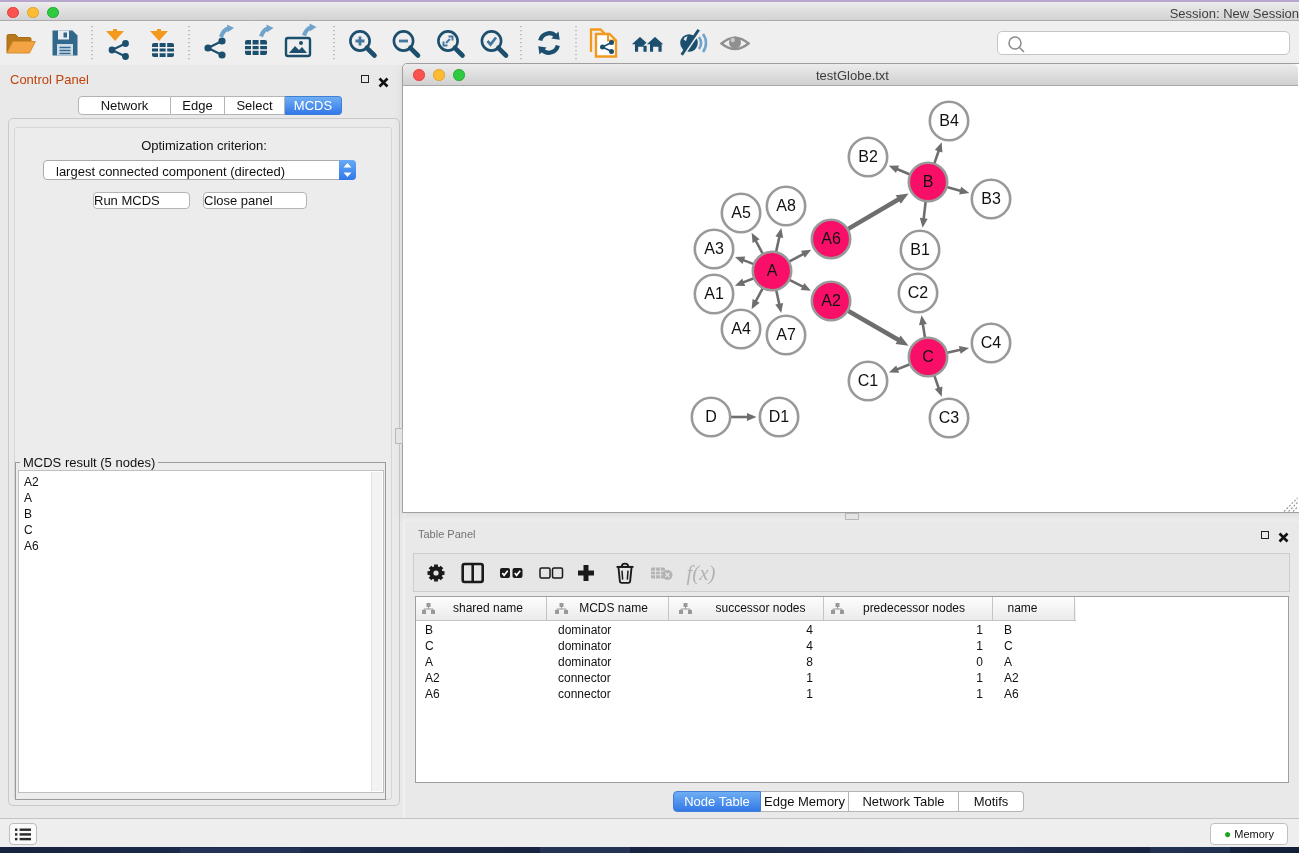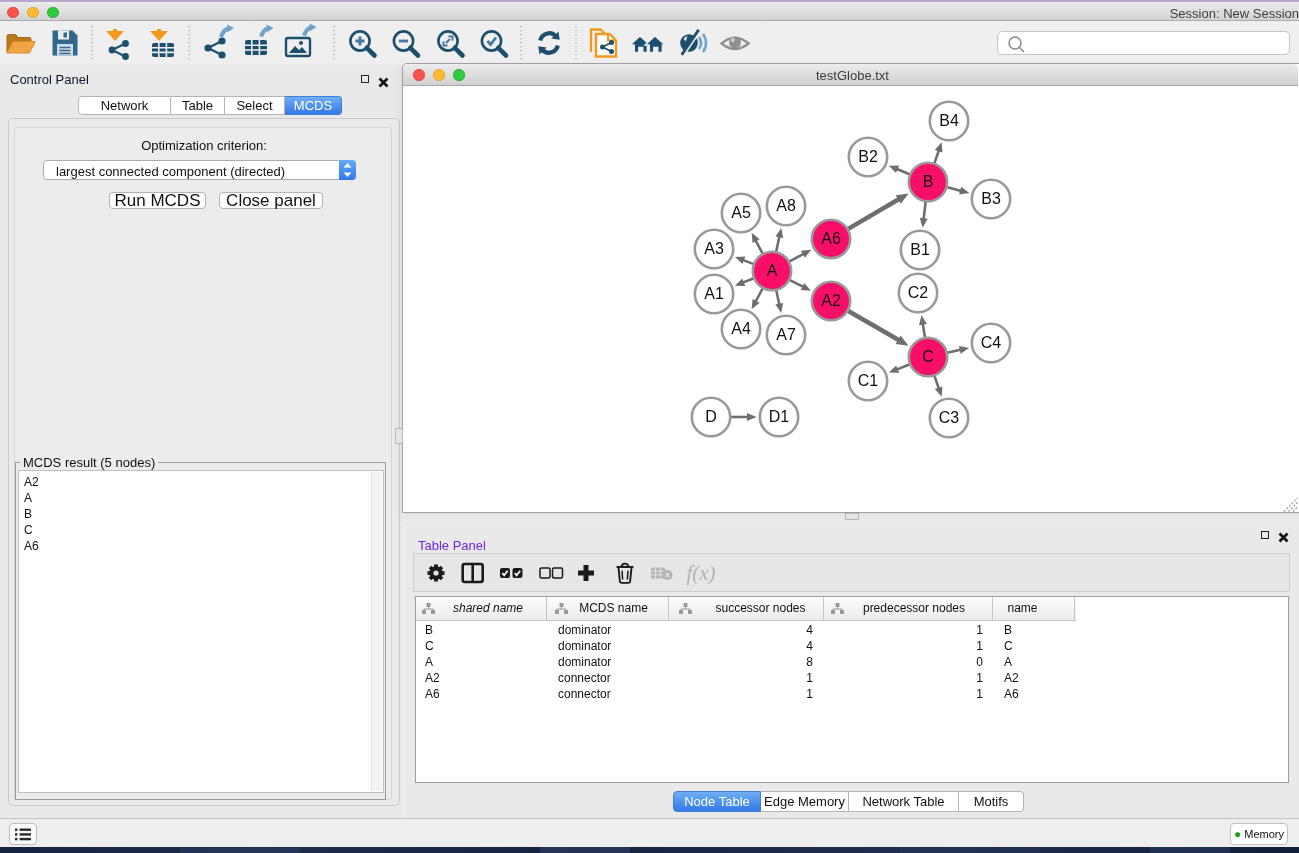--- a/index.html
+++ b/index.html
@@ -10,58 +10,58 @@
 #deskTop { left:0; top:0; width:1299px; height:2px; background:#b9a6cc; }
 
 #titlebar { left:0; top:2px; width:1299px; height:19px; background:linear-gradient(#ececec,#d2d2d2); border-bottom:1px solid #ababab; }
 .tl { position:absolute; top:6px; width:11.5px; height:11.5px; border-radius:50%; }
 #titleText { width:100%; text-align:right; top:4px; font-size:13px; color:#3f3f3f; }
 
 #toolbar { left:0; top:22px; width:1299px; height:43px; background:#efefef; }
 #search { left:997px; top:9px; width:293px; height:24px; background:#fff; border:1px solid #c6c6c6; border-radius:5px; }
 
 #cpanel { left:0; top:65px; width:403px; height:753px; background:#e9e9e9; }
-#cpTitle { left:10px; top:7px; font-size:13px; color:#0f172a; }
+#cpTitle { left:10px; top:7px; font-size:13px; color:#c2410c; }
 .wbtn-sq { position:absolute; width:8px; height:8px; border:1.5px solid #222; }
 .tabrow { position:absolute; display:flex; }
 .tab { height:19px; line-height:18px; font-size:13px; background:#fff; border:1px solid #b4b4b4; border-left:none; color:#111; text-align:center; }
 .tab.first { border-left:1px solid #b4b4b4; border-radius:4px 0 0 4px; }
 .tab.last { border-radius:0 4px 4px 0; }
 .tab.sel { background:linear-gradient(#6faef3,#3378e8); color:#fff; border-color:#3f7fd6; }
 #cpInset { left:8px; top:53px; width:392px; height:688px; background:#eaeaea; border:1px solid #c9c9c9; border-radius:5px; }
 #optLabel { width:100%; text-align:center; top:19px; font-size:13px; color:#111; }
 #dropdown { left:34px; top:41px; width:313px; height:20px; background:#fff; border:1px solid #ababab; border-radius:4px; }
 #dropdown span { position:absolute; left:12px; top:2.5px; font-size:13px; color:#111; }
 #spinner { right:-1px; top:-1px; width:17px; height:20px; border-radius:0 4px 4px 0; background:linear-gradient(#68aaf5,#2f78ea); }
 #btnRun { left:84px; top:73px; width:97px; height:17px; }
 #btnClose { left:194px; top:73px; width:104px; height:17px; }
-.macbtn { position:absolute; background:#fff; border:1px solid #b4b4b4; border-radius:4px; font-size:17px; text-align:center; line-height:15px; color:#111;margin-left:16px; }
+.macbtn { position:absolute; background:#fff; border:1px solid #b4b4b4; border-radius:4px; font-size:13px; line-height:15px; color:#111; }
 #fieldset { left:6px; top:343px; width:371px; height:338px; border:1px solid #9a9a9a; }
 #fsLegend { left:4px; top:-8px; background:#ececec; padding:0 3px; font-size:13px; color:#111; z-index:5; }
 #mcdsList { left:2px; top:7px; width:366px; height:323px; background:#fff; border:1px solid #c0c0c0; }
 .li { position:absolute; left:5px; font-size:12px; color:#111; }
 #mcdsSB { right:1px; top:1px; width:11px; height:319px; background:#f3f3f3; border-left:1px solid #e2e2e2; }
 
 #netwin { left:402px; top:63px; width:1046px; height:450px; background:#fff; border:1px solid #9f9f9f; border-radius:5px 5px 0 0; box-shadow:0 4px 10px rgba(0,0,0,0.08); }
 #netTB { left:0; top:0; width:895px; height:22px; background:linear-gradient(#ececec,#d0d0d0); border-bottom:1px solid #a8a8a8; border-radius:5px 5px 0 0; }
 #netTitle { width:100%; text-align:center; top:4px; font-size:13px; color:#3c3c3c; text-indent:4px; }
 
 #tpanel { left:405px; top:522px; width:894px; height:296px; background:#e9e9e9; }
-#tpTitle { left:13px; top:16px; font-size:13px; color:#6d28d9; }
+#tpTitle { left:13px; top:6px; font-size:11px; color:#737373; }
 #tpToolbar { left:8px; top:31px; width:877px; height:39px; background:#e6e6e6; border:1px solid #cccccc; }
 #tbl { left:10px; top:74px; width:874px; height:187px; background:#fff; border:1px solid #9f9f9f; }
 #thead { left:0; top:0; width:660px; height:24px; background:linear-gradient(#fdfdfd,#ebebeb); border-bottom:1px solid #c4c4c4; }
 .th { position:absolute; top:0; height:24px; border-right:1px solid #c4c4c4; font-size:12px; color:#111; text-align:center; line-height:23px; }
 .td { position:absolute; font-size:12px; color:#111; white-space:pre; }
 .btabs { position:absolute; display:flex; }
 .btab { height:21px; line-height:20px; font-size:13px; background:#fff; border:1px solid #b4b4b4; border-left:none; color:#111; }
 
 #statusbar { left:0; top:818px; width:1299px; height:29px; background:#eeeeee; border-top:1px solid #c4c4c4; }
 #listBtn { left:9px; top:4px; width:28px; height:22px; background:#fafafa; border:1px solid #bdbdbd; border-radius:4px; }
-#memBtn { right:11px; top:4px; width:58px; height:22px; background:#fff; border:1px solid #c0c0c0; border-radius:4px; font-size:11px; line-height:20px; text-align:center; color:#111; }
+#memBtn { right:11px; top:4px; width:78px; height:22px; background:#fff; border:1px solid #c0c0c0; border-radius:4px; font-size:11px; line-height:20px; text-align:center; color:#111; }
 #deskBottom { left:0; top:847px; width:1299px; height:6px; background:linear-gradient(90deg,#16233f,#1d2c4e 20%,#16233f 45%,#202e52 70%,#121f38); }
 </style>
 </head>
 <body>
 <div class="abs" id="deskTop"></div>
 <div class="abs" id="titlebar">
   <div class="tl" style="left:7px; top:4.5px; background:#fb5350; border:0.5px solid #e33e36;"></div>
   <div class="tl" style="left:27px; top:4.5px; background:#fdbc33; border:0.5px solid #e0a126;"></div>
   <div class="tl" style="left:47px; top:4.5px; background:#2ecb41; border:0.5px solid #24a732;"></div>
   <div class="abs" id="titleText">Session: New Session</div>
@@ -195,21 +195,21 @@
     </div>
 </div>
 <div class="abs" id="cpanel">
   <div class="abs" id="cpTitle">Control Panel</div>
   <div class="wbtn-sq" style="left:361px; top:10px;"></div>
   <div class="abs" style="left:378px; top:9px;"><svg width="11" height="11" viewBox="0 0 11 11">
         <path d="M1.5 1.5 L9.5 9.5 M9.5 1.5 L1.5 9.5" stroke="#111" stroke-width="2.6"></path>
       </svg></div>
   <div class="tabrow" style="left:78px; top:31px;">
     <div class="tab first" style="width:93px;">Network</div>
-      <div class="tab" style="width:54px;">Table</div>
+      <div class="tab" style="width:54px;">Edge</div>
       <div class="tab" style="width:60px;">Select</div>
       <div class="tab last sel" style="width:57px;">MCDS</div>
   </div>
   <div class="abs" id="cpInset">
     <div class="abs" style="left:5px; top:8px; width:378px; height:673px; background:#ececec; border:1px solid #d6d6d6; border-radius:3px;"></div>
     <div class="abs" id="dropdown">
         <span>largest connected component (directed)</span>
       <div class="abs" id="spinner"><svg width="17" height="20" viewBox="0 0 17 20">
             <path d="M4.5 7.5 L8.5 3 L12.5 7.5 Z M4.5 12.5 L8.5 17 L12.5 12.5 Z" fill="#fff"></path>
           </svg></div>
@@ -379,21 +379,21 @@
 <text x="287" y="26" font-family="Liberation Serif, serif" font-style="italic" font-size="21" fill="#b3b3b3" text-anchor="middle">f(x)</text>
 </svg>
     </div>
   <div class="abs" id="tbl">
     <div class="abs" id="thead">
 <div class="th" style="left:0; width:131px;"><svg class="hicon" width="13" height="12" viewBox="0 0 13 12" style="position:absolute;left:6px;top:6px;">
             <rect x="4.5" y="0" width="4" height="4" fill="#999"></rect>
             <rect x="0" y="7" width="4" height="4" fill="#999"></rect>
             <rect x="9" y="7" width="4" height="4" fill="#999"></rect>
             <path d="M6.5 4v2M2 7V6h9v1" stroke="#999" fill="none"></path>
-          </svg><span style="margin-left:14px;font-style:italic;">shared name</span></div>
+          </svg><span style="margin-left:14px;">shared name</span></div>
 <div class="th" style="left:131px; width:122px;"><svg class="hicon" width="13" height="12" viewBox="0 0 13 12" style="position:absolute;left:8px;top:6px;">
             <rect x="4.5" y="0" width="4" height="4" fill="#999"></rect>
             <rect x="0" y="7" width="4" height="4" fill="#999"></rect>
             <rect x="9" y="7" width="4" height="4" fill="#999"></rect>
             <path d="M6.5 4v2M2 7V6h9v1" stroke="#999" fill="none"></path>
           </svg><span style="margin-left:12px;">MCDS name</span></div>
 <div class="th" style="left:253px; width:155px;"><svg class="hicon" width="13" height="12" viewBox="0 0 13 12" style="position:absolute;left:10px;top:6px;">
             <rect x="4.5" y="0" width="4" height="4" fill="#999"></rect>
             <rect x="0" y="7" width="4" height="4" fill="#999"></rect>
             <rect x="9" y="7" width="4" height="4" fill="#999"></rect>

